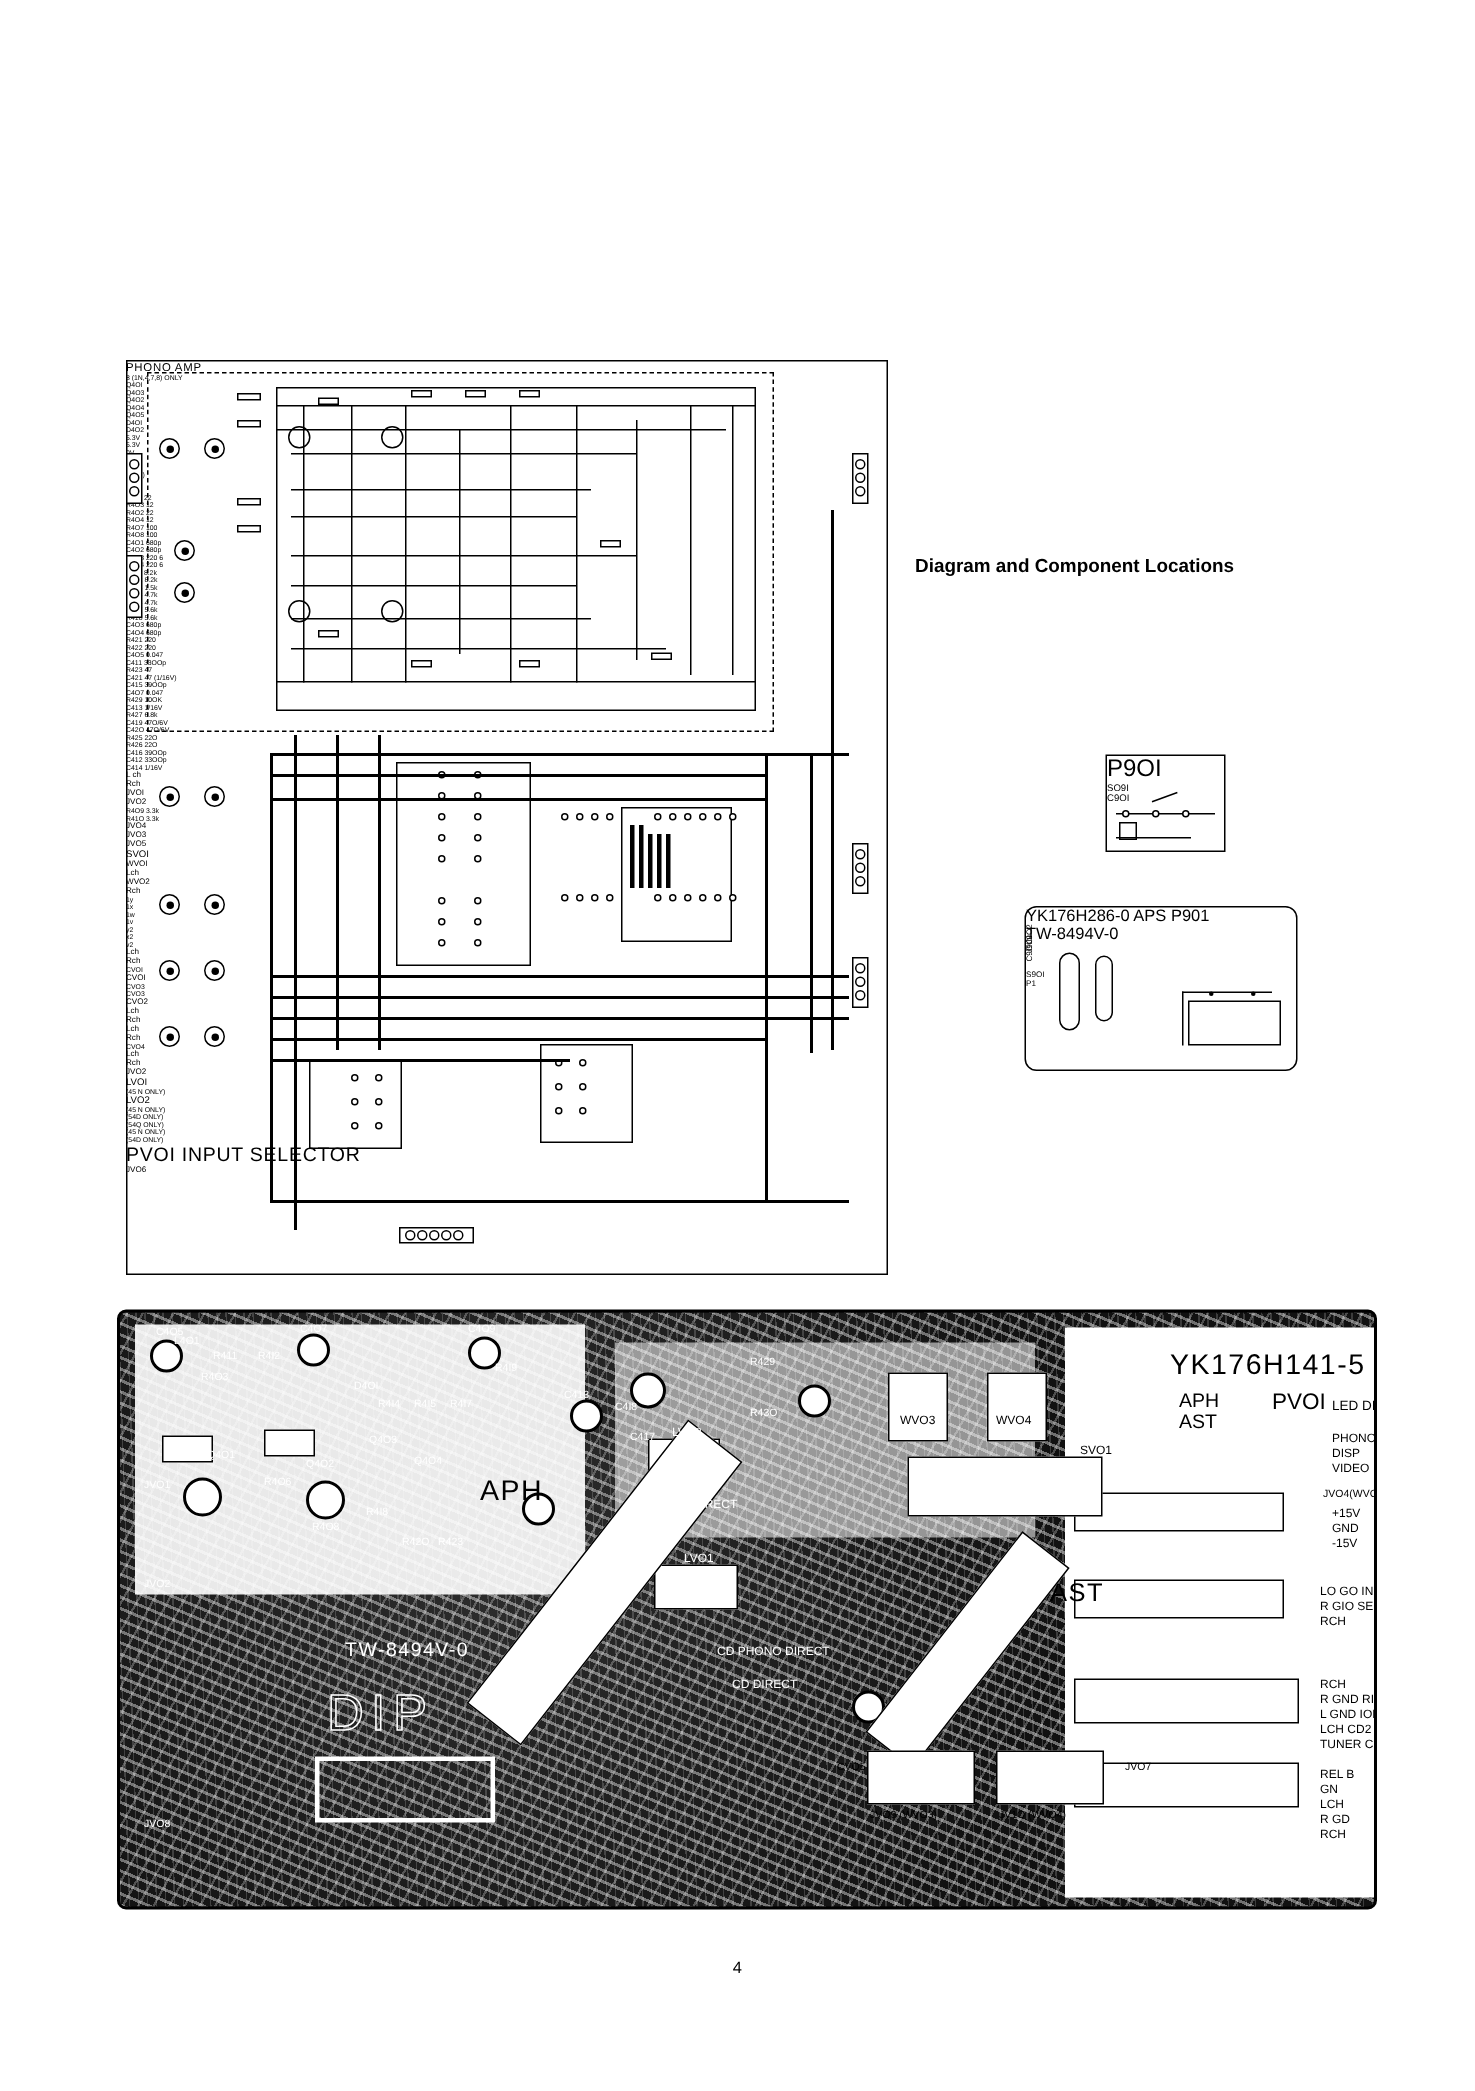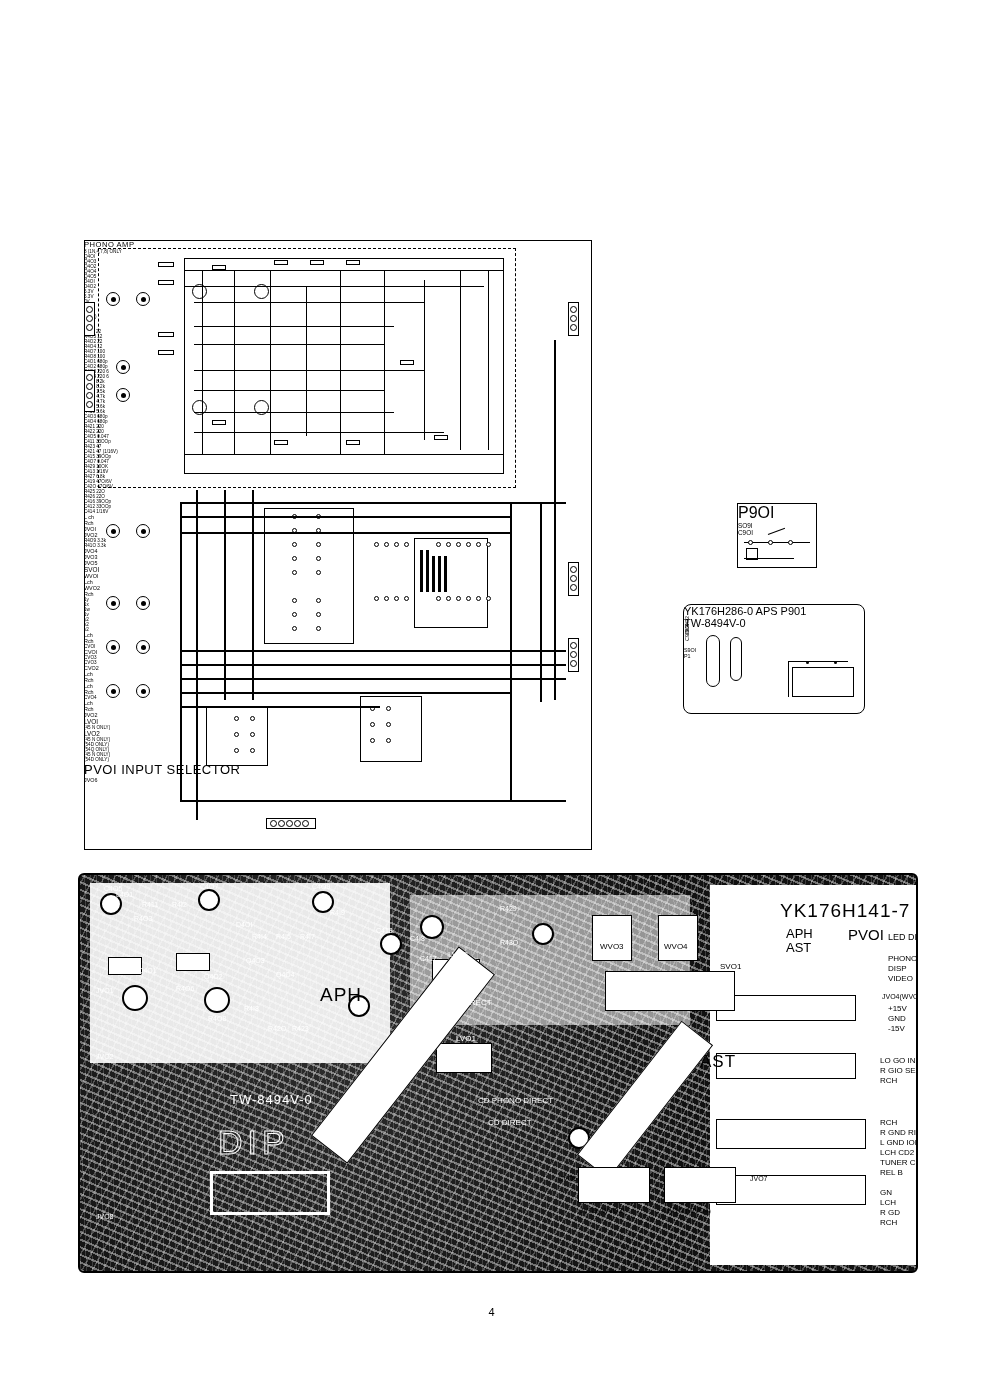--- a/index.html
+++ b/index.html
@@ -65,20 +65,21 @@
   #pcb .arrowbody{position:absolute;background:transparent;border:3px solid #fff;box-sizing:border-box;}
   .capcirck{position:absolute;border:2px solid #000;border-radius:50%;box-sizing:border-box;background:#fff;}
 </style>
 </head>
 <body>
 
 <div class="page">
 
 
   <div class="p901-title">
+    <div>Diagram and Component Locations</div>
   </div>
 
   <div id="schematic">
     <div id="schem-frame"></div>
     <div id="phono-dash"></div>
     <div id="phono-solid"></div>
 
     <div class="t8 cap" style="left:338px;top:108px;">PHONO AMP</div>
     <div class="t5" style="left:328px;top:118px;">8 (1N,4,7,8) ONLY</div>
 
@@ -391,41 +392,41 @@
     <div class="dot" style="left:150px;top:56px;"></div>
     <div class="ln lnh" style="left:104px;top:56px;width:60px;"></div>
     <div class="ln lnv" style="left:104px;top:56px;height:36px;"></div>
   </div>
 
   <div id="pcb">
     <div class="field"></div>
 
     <div class="white-zone" style="left:630px;top:10px;width:210px;height:380px;"></div>
 
-    <div class="lblk" style="left:700px;top:26px;font-size:19px;letter-spacing:1px;">YK176H141-7</div>
+    <div class="lblk" style="left:700px;top:26px;font-size:19px;letter-spacing:1px;">YK176H141-5</div>
     <div class="lblk" style="left:706px;top:52px;font-size:13px;">APH</div>
     <div class="lblk" style="left:706px;top:66px;font-size:13px;">AST</div>
     <div class="lblk" style="left:768px;top:52px;font-size:15px;">PVOI</div>
     <div class="lblk" style="left:808px;top:58px;font-size:9px;">LED DISP.</div>
     <div class="lblk" style="left:808px;top:80px;font-size:8px;">PHONO</div>
     <div class="lblk" style="left:808px;top:90px;font-size:8px;">DISP</div>
     <div class="lblk" style="left:808px;top:100px;font-size:8px;">VIDEO</div>
     <div class="lblk" style="left:802px;top:118px;font-size:7px;">JVO4(WVO1)</div>
     <div class="lblk" style="left:808px;top:130px;font-size:8px;">+15V</div>
     <div class="lblk" style="left:808px;top:140px;font-size:8px;">GND</div>
     <div class="lblk" style="left:808px;top:150px;font-size:8px;">-15V</div>
     <div class="lblk" style="left:800px;top:182px;font-size:8px;">LO  GO  INPUT</div>
     <div class="lblk" style="left:800px;top:192px;font-size:8px;">R GIO  SEL.</div>
     <div class="lblk" style="left:800px;top:202px;font-size:8px;">RCH</div>
     <div class="lblk" style="left:800px;top:244px;font-size:8px;">RCH</div>
     <div class="lblk" style="left:800px;top:254px;font-size:8px;">R GND RIC</div>
     <div class="lblk" style="left:800px;top:264px;font-size:8px;">L GND  IODE</div>
     <div class="lblk" style="left:800px;top:274px;font-size:8px;">LCH  CD2 PHONO</div>
     <div class="lblk" style="left:800px;top:284px;font-size:8px;">TUNER C1</div>
-    <div class="lblk" style="left:800px;top:294px;font-size:8px;">REL  B</div>
+    <div class="lblk" style="left:800px;top:304px;font-size:8px;">REL  B</div>
     <div class="lblk" style="left:800px;top:314px;font-size:8px;">GN</div>
     <div class="lblk" style="left:800px;top:324px;font-size:8px;">LCH</div>
     <div class="lblk" style="left:800px;top:334px;font-size:8px;">R GD</div>
     <div class="lblk" style="left:800px;top:344px;font-size:8px;">RCH</div>
 
     <div class="strip" style="left:636px;top:120px;width:140px;height:26px;"></div>
     <div class="strip" style="left:636px;top:178px;width:140px;height:26px;"></div>
     <div class="strip" style="left:636px;top:244px;width:150px;height:30px;"></div>
     <div class="strip" style="left:636px;top:300px;width:150px;height:30px;"></div>
 

